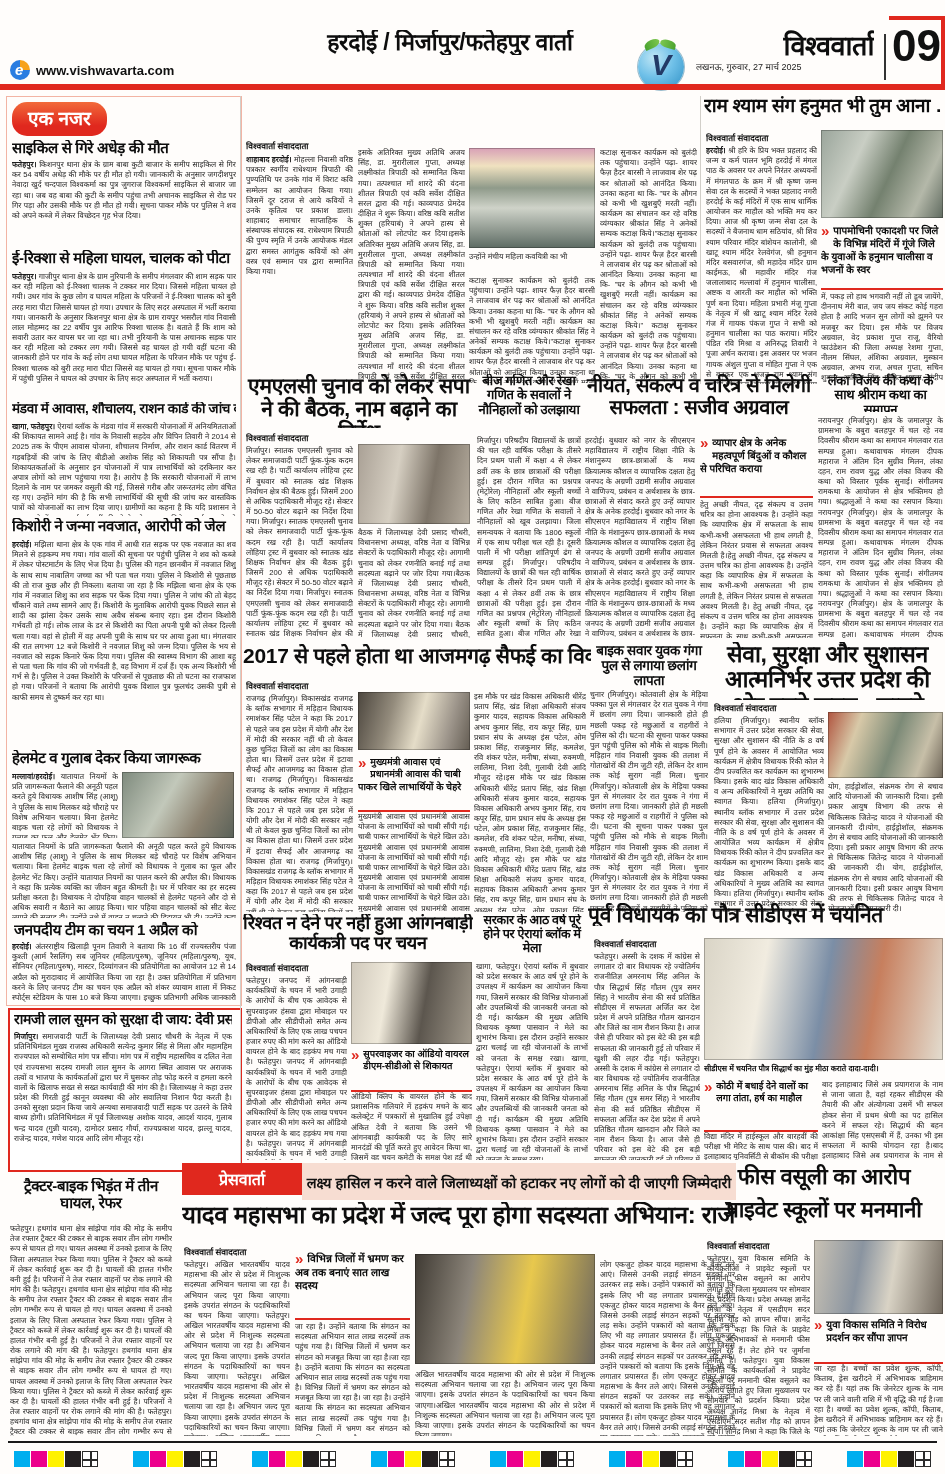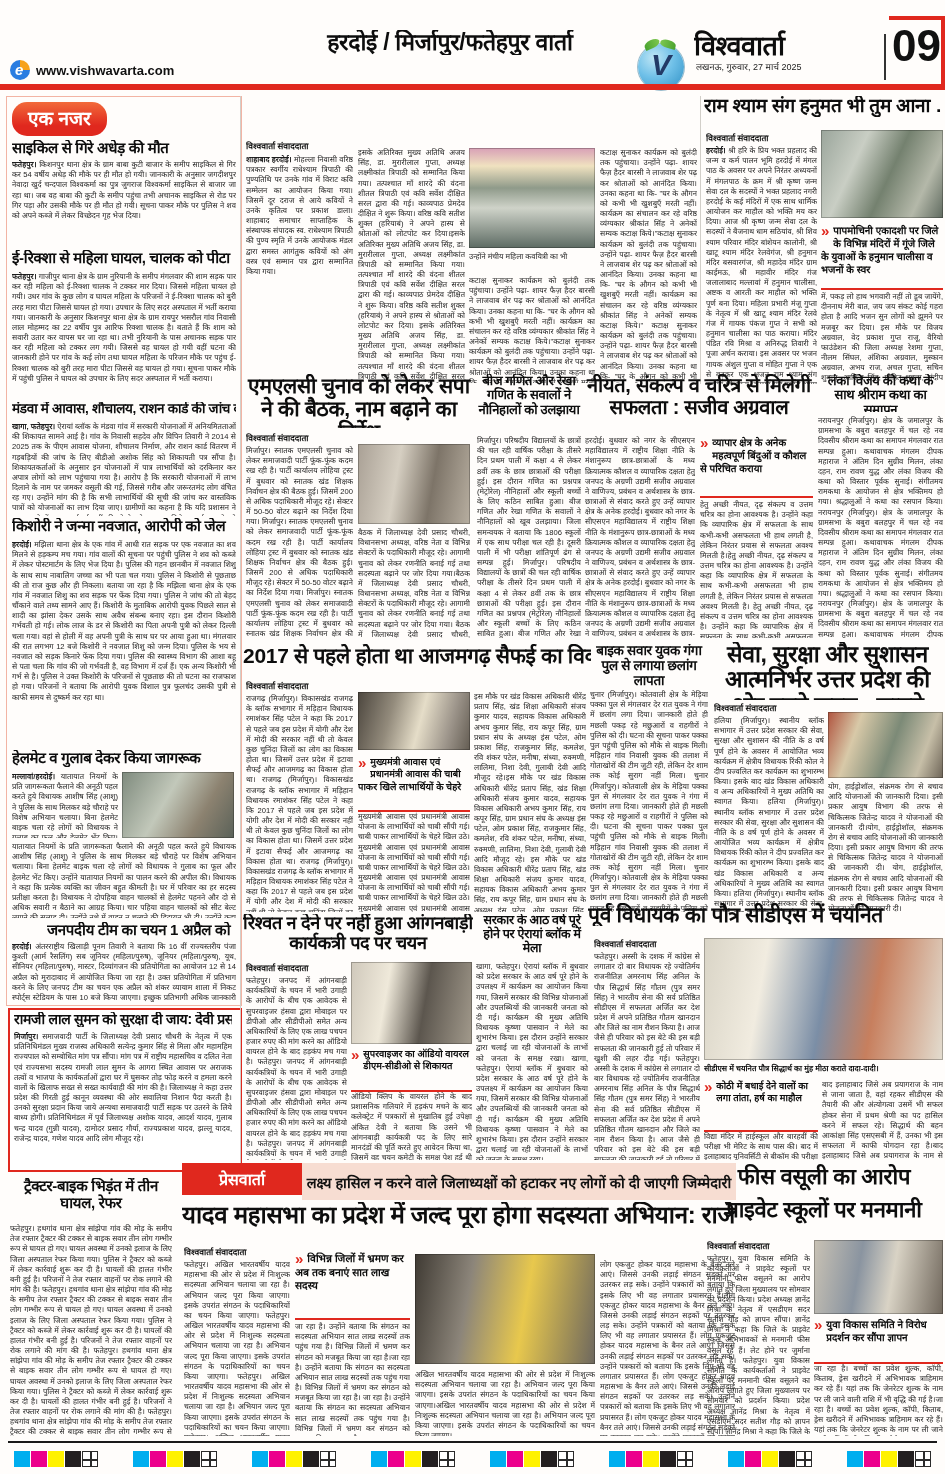--- a/index.html
+++ b/index.html
@@ -22,21 +22,21 @@
   .redrule{background:#e0281e;}
   .redbox{border:2px solid #e0281e;background:#fff;}
   .softbox{border:1px solid #f2b4a4;}
   .en-label{background:linear-gradient(180deg,#f26a3a 0%,#e0281e 70%);color:#fff;font-weight:bold;
             font-size:19px;border-radius:15px;padding:3px 16px 5px;letter-spacing:0;}
   .strip-label{background:#e0281e;color:#ffffff;font-weight:bold;font-size:16px;display:flex;
                align-items:center;justify-content:center;}
   .strip-pink{background:#f7ddd2;color:#111;font-weight:bold;font-size:14.5px;display:flex;
               align-items:center;justify-content:center;white-space:nowrap;overflow:hidden;}
   .masthead-site{font-size:13px;font-weight:bold;color:#111;}
-  .paper-name{font-size:27px;font-weight:bold;color:#0d0d0d;letter-spacing:-0.5px;}
+  .paper-name{font-size:27px;font-weight:bold;color:#0d0d0d;letter-spacing:-0.5px;text-align:right;}
   .edition{font-size:9px;color:#222;}
   .pagenum{font-size:44px;font-weight:bold;color:#111;line-height:1;}
   .corner{border-top:4px solid #e0281e;border-right:4px solid #e0281e;}
   .vdiv{background:#333;}
   .logo-circle{width:46px;height:46px;border-radius:50%;
                background:radial-gradient(circle at 35% 30%,#bfe6f5 0%,#6fc0e8 45%,#2d8fc4 100%);
                position:relative;box-shadow:0 0 0 1px #9bc;}
   .logo-v{position:absolute;left:0;top:4px;width:100%;text-align:center;font-size:30px;
           font-weight:bold;color:#233a66;font-style:italic;}
   .logo-leaf{position:absolute;width:16px;height:8px;border-radius:50% 50% 50% 0;
@@ -109,21 +109,21 @@
     <b class="dl">हरदोई।</b> <span>मझिला थाना क्षेत्र के एक गांव में आधी रात सड़क पर एक नवजात का शव मिलने से हड़कम्प मच गया। गांव वालों की सूचना पर पहुंची पुलिस ने शव को कब्जे में लेकर पोस्टमार्टम के लिए भेज दिया है। पुलिस की गहन छानबीन में नवजात शिशु के साथ साथ नाबालिग जच्चा का भी पता चल गया। पुलिस ने किशोरी से पूछताछ की तो राज कुछ और ही निकला। बताया जा रहा है कि मझिला थाना क्षेत्र के एक गांव में नवजात शिशु का शव सड़क पर फेंक दिया गया। पुलिस ने जांच की तो बेहद चौंकाने वाले तथ्य सामने आए हैं। किशोरी के मुताबिक आरोपी युवक पिछले साल से शादी का झांसा देकर उसके साथ अवैध संबन्ध बनाए रहा। इस दौरान किशोरी गर्भवती हो गई। लोक लाज के डर से किशोरी का पिता अपनी पुत्री को लेकर दिल्ली चला गया। वहां से होली में वह अपनी पुत्री के साथ घर पर आया हुआ था। मंगलवार की रात लगभग 12 बजे किशोरी ने नवजात शिशु को जन्म दिया। पुलिस के भय से नवजात को सड़क किनारे फेंक दिया गया। पुलिस की स्वास्थ्य विभाग की आशा बहू से पता चला कि गांव की जो गर्भवती है, वह विभाग में दर्ज हैं। एक अन्य किशोरी भी गर्भ से है। पुलिस ने उक्त किशोरी के परिजनों से पूछताछ की तो घटना का राजफाश हो गया। परिजनों ने बताया कि आरोपी युवक विशाल पुत्र फूलचंद उसकी पुत्री से काफी समय से दुष्कर्म कर रहा था।</span>
   </div>
 
   <div class="abs hl one" style="left:12px;top:750px;width:224px;font-size:15px;">हेलमेट व गुलाब देकर किया जागरूक</div>
   <div class="abs photo ph-police" style="left:122px;top:772px;width:112px;height:66px;"></div>
   <div class="abs body-txt" style="left:12px;top:772px;width:106px;height:66px;">
     <b class="dl">मल्लावां/हरदोई।</b> <span>यातायात नियमों के प्रति जागरूकता फैलाने की अनूठी पहल करते हुये विधायक आशीष सिंह (आशू) ने पुलिस के साथ मिलकर बड़े चौराहे पर विशेष अभियान चलाया। बिना हेलमेट बाइक चला रहे लोगों को विधायक ने गुलाब का फूल और हेलमेट भेंट किए। उन्होंने यातायात नियमों का पालन करने की अपील की। विधायक ने कहा कि प्रत्येक व्यक्ति का जीवन बहुत कीमती है। घर में परिवार का हर सदस्य प्रतीक्षा करता है। विधायक ने दोपहिया वाहन चालकों से हेलमेट पहनने और दो से अधिक सवारी न बैठाने का आग्रह किया। चार पहिया वाहन चालकों को सीट बेल्ट लगाने की सलाह दी। उन्होंने नशे में वाहन न चलाने की हिदायत भी दी। उन्होंने कहा कि यातायात नियमों का पालन करने से सभी सुरक्षित रहते हैं।</span>
   </div>
   <div class="abs body-txt fill" style="left:12px;top:842px;width:224px;height:76px;">यातायात नियमों के प्रति जागरूकता फैलाने की अनूठी पहल करते हुये विधायक आशीष सिंह (आशू) ने पुलिस के साथ मिलकर बड़े चौराहे पर विशेष अभियान चलाया। बिना हेलमेट बाइक चला रहे लोगों को विधायक ने गुलाब का फूल और हेलमेट भेंट किए। उन्होंने यातायात नियमों का पालन करने की अपील की। विधायक ने कहा कि प्रत्येक व्यक्ति का जीवन बहुत कीमती है। घर में परिवार का हर सदस्य प्रतीक्षा करता है। विधायक ने दोपहिया वाहन चालकों से हेलमेट पहनने और दो से अधिक सवारी न बैठाने का आग्रह किया। चार पहिया वाहन चालकों को सीट बेल्ट लगाने की सलाह दी। उन्होंने नशे में वाहन न चलाने की हिदायत भी दी। उन्होंने कहा कि यातायात नियमों का पालन करने से सभी सुरक्षित रहते हैं।</div>
 
-  <div class="abs hl one" style="left:14px;top:922px;width:224px;font-size:15px;margin-left:33px;">जनपदीय टीम का चयन 1 अप्रैल को</div>
+  <div class="abs hl one" style="left:14px;top:922px;width:224px;font-size:15px;">जनपदीय टीम का चयन 1 अप्रैल को</div>
   <div class="abs body-txt" style="left:12px;top:942px;width:224px;height:60px;">
     <b class="dl">हरदोई।</b> <span>अंतरराष्ट्रीय खिलाड़ी पूनम तिवारी ने बताया कि 16 वीं राज्यस्तरीय पंजा कुश्ती (आर्म रैसलिंग) सब जूनियर (महिला/पुरुष), जूनियर (महिला/पुरुष), यूथ, सीनियर (महिला/पुरुष), मास्टर, दिव्यांगजन की प्रतियोगिता का आयोजन 12 से 14 अप्रैल को मुरादाबाद में आयोजित किया जा रहा है। उक्त प्रतियोगिता में प्रतिभाग करने के लिए जनपद टीम का चयन एक अप्रैल को शंकर व्यायाम शाला में निकट स्पोर्ट्स स्टेडियम के पास 10 बजे किया जाएगा। इच्छुक प्रतिभागी अधिक जानकारी के लिए उनसे संपर्क कर सकते हैं।</span>
   </div>
 
   <div class="abs redbox" style="left:8px;top:1008px;width:230px;height:160px;"></div>
   <div class="abs hl one" style="left:14px;top:1012px;width:218px;font-size:14px;">रामजी लाल सुमन को सुरक्षा दी जाय: देवी प्रसाद</div>
   <div class="abs body-txt" style="left:14px;top:1032px;width:218px;height:130px;">
     <b class="dl">मिर्जापुर।</b> <span>समाजवादी पार्टी के जिलाध्यक्ष देवी प्रसाद चौधरी के नेतृत्व में एक प्रतिनिधिमंडल मुख्य राजस्व अधिकारी सत्येन्द्र कुमार सिंह से मिला और महामहिम राज्यपाल को सम्बोधित मांग पत्र सौंपा। मांग पत्र में राष्ट्रीय महासचिव व दलित नेता एवं राज्यसभा सदस्य रामजी लाल सुमन के आगरा स्थित आवास पर अराजक तत्वों व भाजपा के कार्यकर्ताओं द्वारा घर में घुसकर तोड़ फोड़ करने व हमला करने वालों के खिलाफ सख्त से सख्त कार्यवाही की मांग की है। जिलाध्यक्ष ने कहा उत्तर प्रदेश की गिरती हुई कानून व्यवस्था की ओर सवालिया निशान पैदा करती है। उनको सुरक्षा प्रदान किया जाये अन्यथा समाजवादी पार्टी सड़क पर उतरने के लिये बाध्य होगी। प्रतिनिधिमंडल में पूर्व जिलाध्यक्ष अशोक यादव, आदर्श यादव, गुलाब चन्द्र यादव (गुन्नी यादव), दामोदर प्रसाद गौर्या, राज्यप्रकाश यादव, झल्लू यादव, राजेन्द्र यादव, गणेश यादव आदि लोग मौजूद रहे।</span>
   </div>
 

